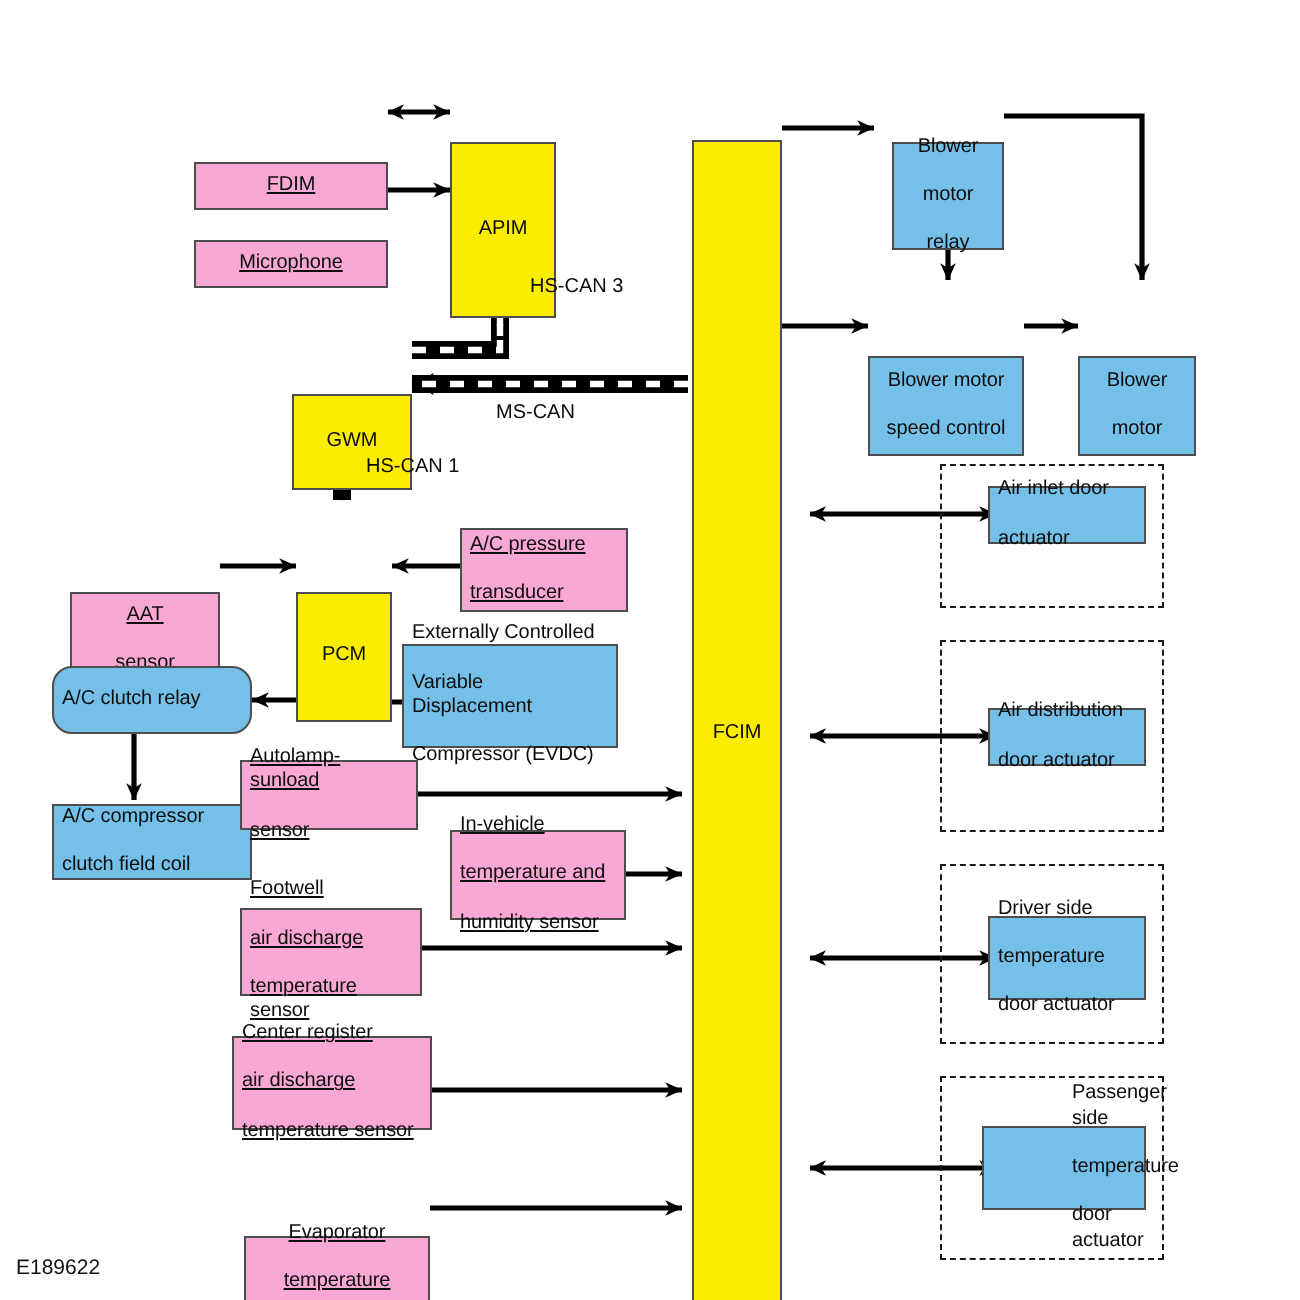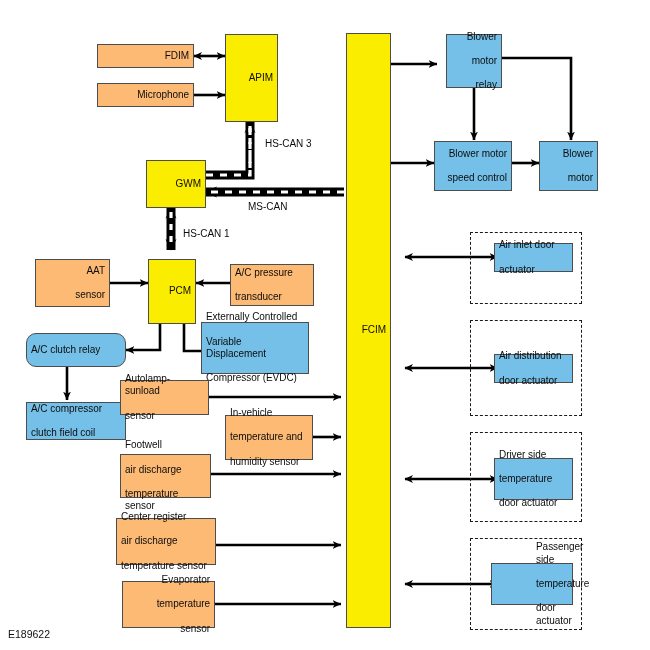--- a/index.html
+++ b/index.html
@@ -27,24 +27,24 @@
     box-sizing: border-box;
     border: 1px solid #4d4d4d;
     display: flex;
     align-items: center;
     font-size: 10px;
     line-height: 12.2px;
     color: #0d0d0d;
     letter-spacing: -0.05px;
     padding: 2px 4px;
   }
-  .node.green { background: #fdba74; }
+  .node.green { background: #f9a8d4; text-decoration: underline; }
   .node.blue  { background: #74c0e8; }
   .node.yellow{ background: #fbed00; }
-  .node.center { justify-content: center; text-align: right; }
+  .node.center { justify-content: center; text-align: center; margin-top: 37px; }
   .node.left { justify-content: flex-start; text-align: left; }
   .node span { display: block; width: 100%; }
   .dashbox {
     position: absolute;
     box-sizing: border-box;
     border: 1.6px dashed #1a1a1a;
     background: transparent;
   }
   .canlabel {
     position: absolute;

